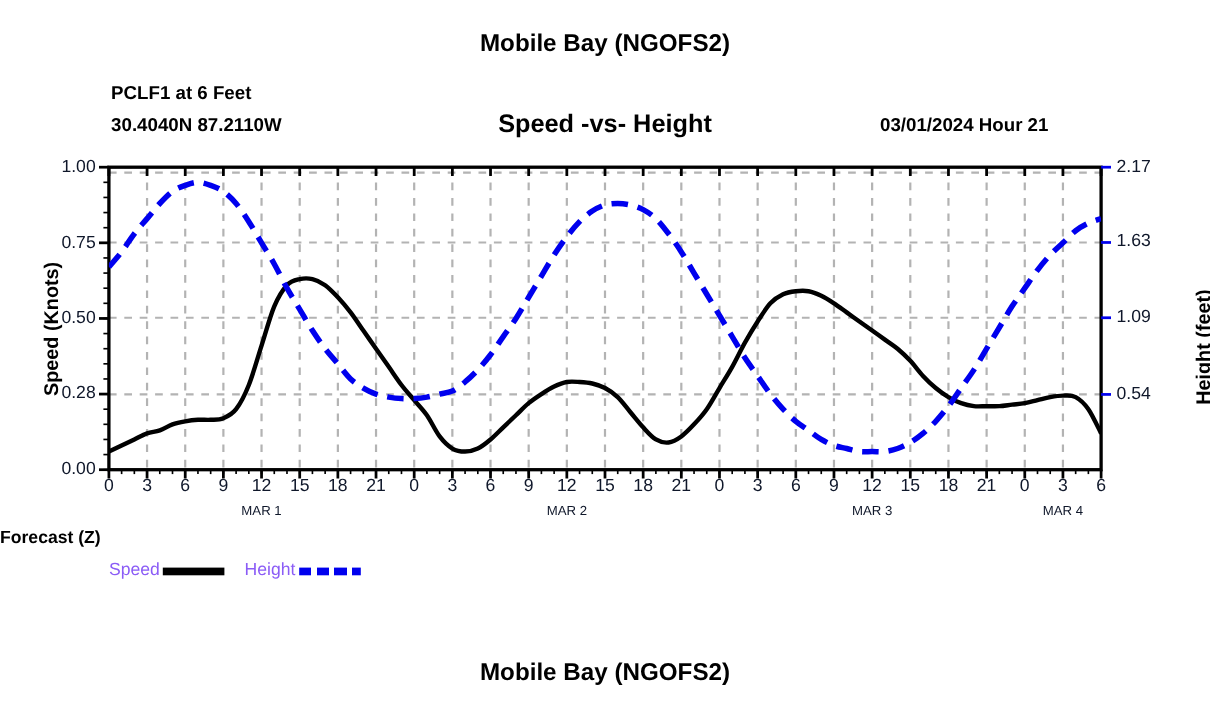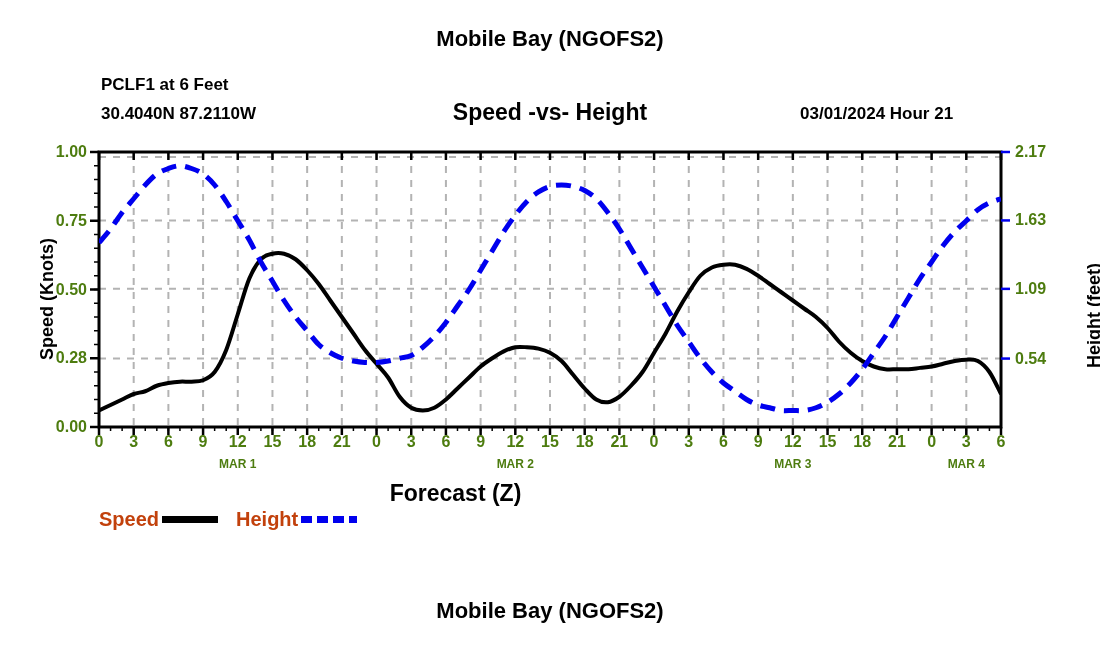--- a/index.html
+++ b/index.html
@@ -68,29 +68,29 @@
   }
   #ylabel-right {
     left: 0; top: 0;
     font-size: 18px;
     transform-origin: 0 0;
     transform: translate(1085px, 368px) rotate(-90deg);
   }
   #xlabel {
     left: 0; top: 482px;
     width: 911px;
-    text-align: center;
-    font-size: 23px;
+    text-align: left;
+    font-size: 16px;
   }
   .tick-text {
     position: absolute;
     font-family: "Liberation Sans", sans-serif;
-    font-weight: bold;
+    font-weight: normal;
     font-size: 16px;
-    color: #4d7c0f;
+    color: #0f172a;
     white-space: nowrap;
     text-align: center;
     line-height: 1;
   }
   .xtick-lab {
     top: 434px;
     width: 30px;
     margin-left: -15px;
   }
   .daylab {
@@ -116,23 +116,23 @@
     height: 22px;
     display: flex;
     align-items: center;
   }
   .legend-entry {
     display: flex;
     align-items: center;
   }
   .legend-label {
     font-family: "Liberation Sans", sans-serif;
-    font-weight: bold;
-    font-size: 20px;
-    color: #c2410c;
+    font-weight: normal;
+    font-size: 16px;
+    color: #8b5cf6;
   }
   .legend-swatch {
     width: 56px;
     height: 7px;
     margin-left: 3px;
   }
   .legend-gap { width: 18px; }
 </style>
 </head>
 <body>

